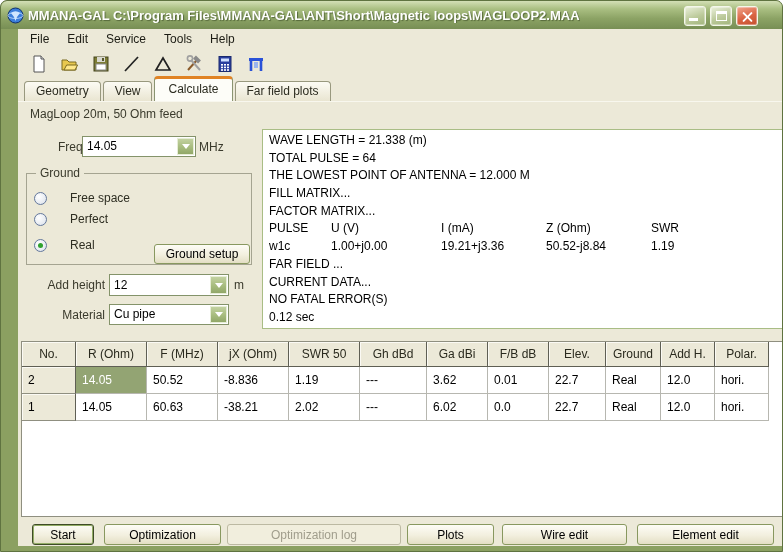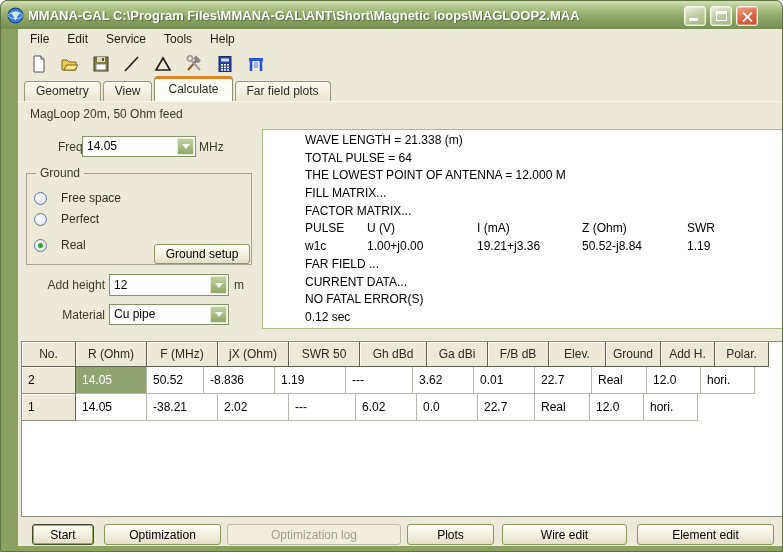--- a/index.html
+++ b/index.html
@@ -41,34 +41,34 @@
   
   .lbl { position:absolute; color:#3a3a2c; white-space:nowrap; }
   .combo { position:absolute; height:21px; background:#fff; border:1px solid #84936a; }
   .combo .val { position:absolute; left:4px; top:0; line-height:19px; color:#000; }
   .drop { position:absolute; right:1px; top:1px; bottom:1px; width:17px;
           background:linear-gradient(180deg,#c2d1a0 0%,#a7bc7e 55%,#91a768 100%);
           border:1px solid #e6edd6; display:flex; align-items:center; justify-content:center; }
   .chev { width:0; height:0; border-left:4px solid transparent; border-right:4px solid transparent; border-top:5px solid #fff; }
   .groupbox { position:absolute; left:8px; top:144px; width:226px; height:92px; border:1px solid #a5a491; }
   .legend { position:absolute; left:9px; top:-8px; background:#ece9d8; padding:0 4px; color:#3a3a2c; }
-  .radio-row { position:absolute; left:7px; display:flex; align-items:center; gap:14px; height:16px; }
+  .radio-row { position:absolute; left:7px; display:flex; align-items:center; gap:23px; height:16px; }
   .radio { width:13px; height:13px; border-radius:50%; border:1px solid #64789c;
            background:radial-gradient(circle at 35% 35%, #ffffff 0%, #e4e9f0 70%, #cfd6e0 100%); position:relative; }
   .radio.on::after { content:""; position:absolute; left:3px; top:3px; width:5px; height:5px; border-radius:50%; background:#2fa12f; }
   .radio-label { color:#2e2e22; }
   .btn { position:absolute; background:linear-gradient(180deg,#fdfcf6 0%,#f2efde 55%,#e3dec4 100%);
          border:1px solid #88985f; border-radius:3px; text-align:center; color:#000;
          display:flex; align-items:center; justify-content:center; }
   .btn.focus { border:1px solid #3f4c27; box-shadow:inset 0 0 0 1px #93ad66; }
   .btn.disabled { border-color:#bcb9a2; color:#a09d8c; background:#f1eedd; }
   
   .outbox { position:absolute; left:244px; top:100px; width:522px; height:200px; background:#fff;
             border:1px solid #a9bd85; padding:2px 6px; overflow:hidden; }
-  .oline { position:relative; height:17.7px; line-height:17.7px; white-space:pre; color:#000;margin-left:36px; }
+  .oline { position:relative; height:17.7px; line-height:17.7px; white-space:pre; color:#000; }
   .ocol { position:absolute; top:0; }
   
   .rtable { position:absolute; left:3px; top:312px; width:763px; height:176px; background:#fff; border:1px solid #8f8f80; }
   .trow { display:flex; }
   .th { height:25px; background:#ece9d8; border-right:1px solid #5f5f54; border-bottom:1px solid #5f5f54;
         box-shadow:inset 1px 1px 0 #fbfaf4; display:flex; align-items:center; justify-content:center; color:#2a2a1e; }
   .rowhead { height:27px; background:#ece9d8; border-right:1px solid #5f5f54; border-bottom:1px solid #8f8f80;
              box-shadow:inset 1px 1px 0 #fbfaf4; display:flex; align-items:center; padding-left:6px; }
   .td { height:27px; border-right:1px solid #b7b7b0; border-bottom:1px solid #b7b7b0;
         display:flex; align-items:center; padding-left:6px; }
@@ -258,34 +258,35 @@
           <div class="th" style="width: 61px;">Ga dBi</div>
           <div class="th" style="width: 61px;">F/B dB</div>
           <div class="th" style="width: 57px;">Elev.</div>
           <div class="th" style="width: 55px;">Ground</div>
           <div class="th" style="width: 54px;">Add H.</div>
           <div class="th" style="width: 54px;">Polar.</div>
         </div>
         <div class="trow">
           <div class="rowhead" style="width: 54px;">2</div>
           <div class="td sel" style="width: 71px;">14.05</div>
-          <div class="td" style="width: 57px;">50.52</div>
+          <div class="td" style="width: 71px;">50.52</div>
           <div class="td" style="width: 71px;">-8.836</div>
           <div class="td" style="width: 71px;">1.19</div>
           <div class="td" style="width: 67px;">---</div>
           <div class="td" style="width: 61px;">3.62</div>
           <div class="td" style="width: 61px;">0.01</div>
           <div class="td" style="width: 57px;">22.7</div>
           <div class="td" style="width: 55px;">Real</div>
           <div class="td" style="width: 54px;">12.0</div>
           <div class="td" style="width: 54px;">hori.</div>
         </div>
         <div class="trow">
           <div class="rowhead" style="width: 54px;">1</div>
           <div class="td" style="width: 71px;">14.05</div>
+          <div class="td" style="width: 71px;">60.63</div>
           <div class="td" style="width: 71px;">-38.21</div>
           <div class="td" style="width: 71px;">2.02</div>
           <div class="td" style="width: 67px;">---</div>
           <div class="td" style="width: 61px;">6.02</div>
           <div class="td" style="width: 61px;">0.0</div>
           <div class="td" style="width: 57px;">22.7</div>
           <div class="td" style="width: 55px;">Real</div>
           <div class="td" style="width: 54px;">12.0</div>
           <div class="td" style="width: 54px;">hori.</div>
         </div>

